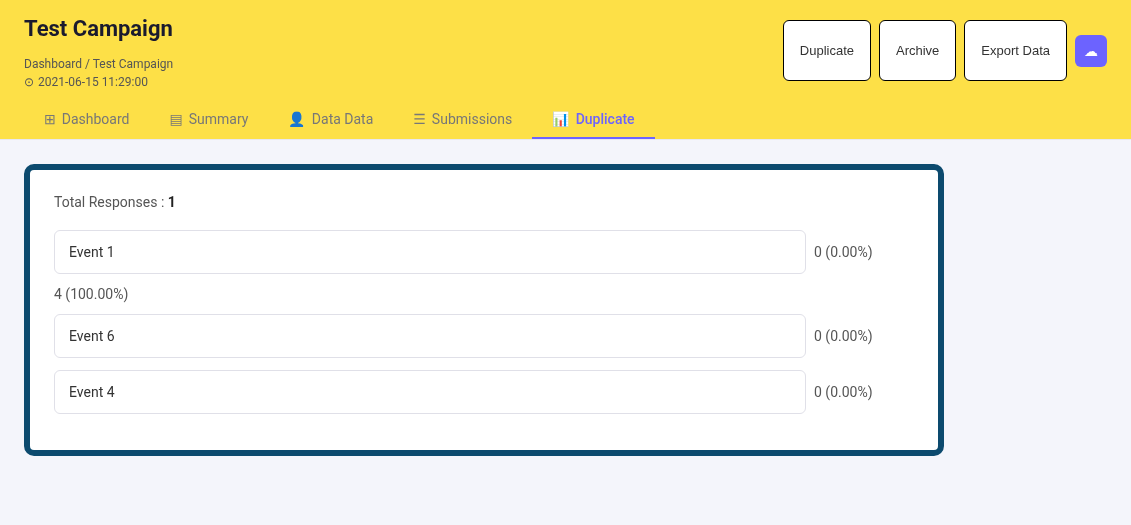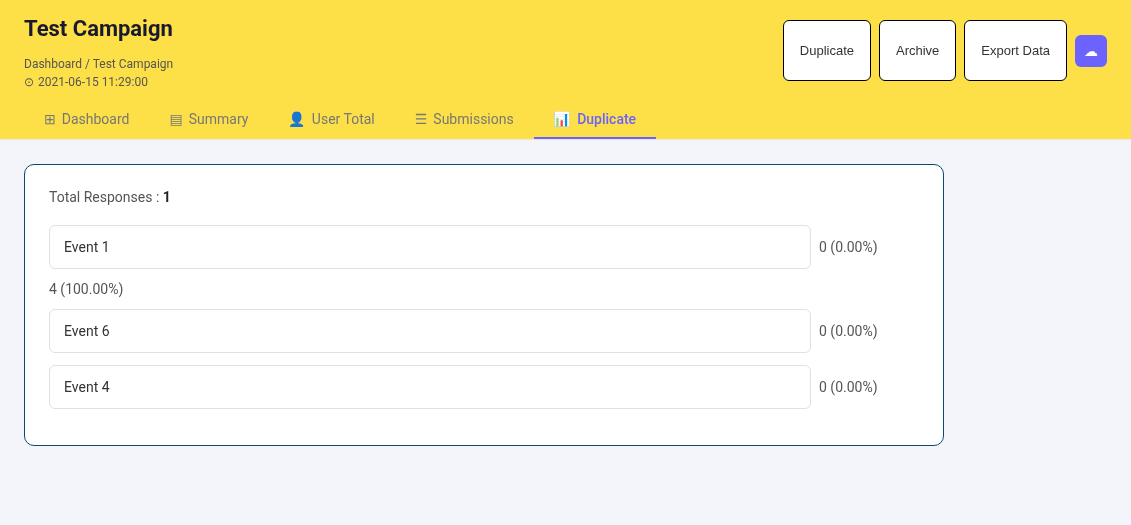--- a/index.html
+++ b/index.html
@@ -94,21 +94,21 @@
     }
     .tab-icon {
       font-size: 14px;
     }
     .main {
       padding: 24px;
     }
     .card {
       background: #fff;
       border-radius: 10px;
-      border: 1px solid #0c4a6e;
+      border: 6px solid #0c4a6e;
       padding: 24px;
       max-width: 920px;
     }
     .total-responses {
       font-size: 14px;
       color: #555;
       margin-bottom: 20px;
     }
     .total-responses strong {
       font-weight: 700;
@@ -183,21 +183,21 @@
     <div class="tab">
       <span class="tab-icon">⊞</span>
       <span>Dashboard</span>
     </div>
     <div class="tab">
       <span class="tab-icon">▤</span>
       <span>Summary</span>
     </div>
     <div class="tab">
       <span class="tab-icon">👤</span>
-      <span>User Total</span>
+      <span>Data Data</span>
     </div>
     <div class="tab">
       <span class="tab-icon">☰</span>
       <span>Submissions</span>
     </div>
     <div class="tab active">
       <span class="tab-icon">📊</span>
       <span>Duplicate</span>
     </div>
   </nav>

